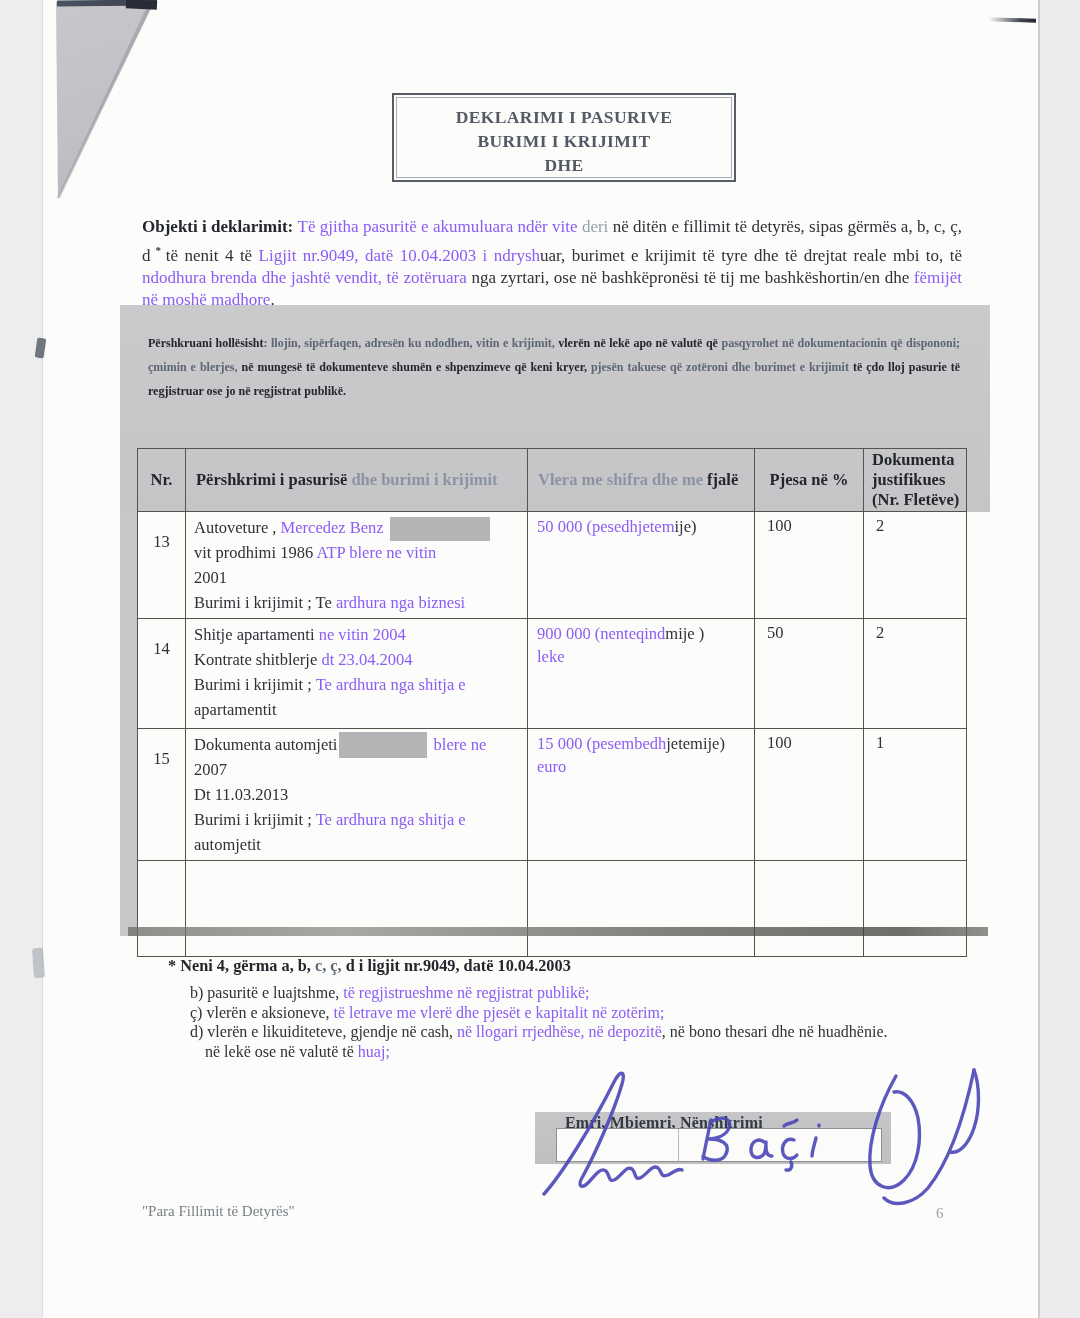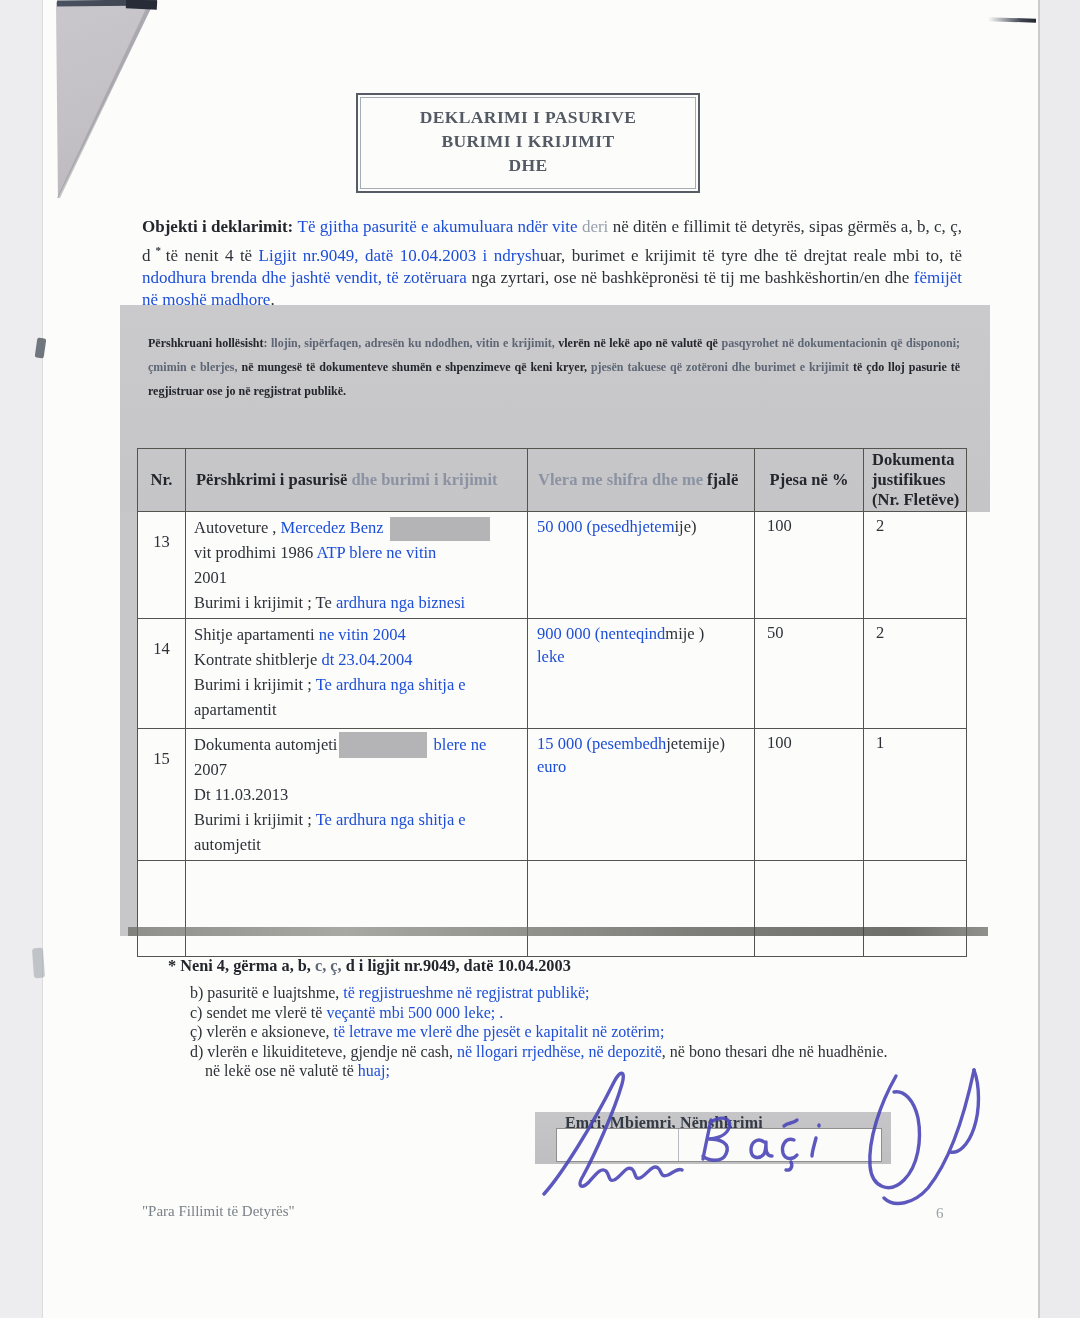--- a/index.html
+++ b/index.html
@@ -11,31 +11,31 @@
   .edge-right{position:absolute;left:1038px;top:0;width:42px;height:1318px;background:#ebebed;border-left:2px solid #cfcbcc;}
   .corner-band{position:absolute;left:57px;top:0;width:100px;height:6px;background:linear-gradient(90deg,#4a5160,#3c424e);transform:rotate(-.5deg);}
   .corner-notch{position:absolute;left:126px;top:0;width:31px;height:9px;background:#272c36;transform:rotate(3deg);}
   .corner-fold{position:absolute;left:56px;top:2px;width:98px;height:196px;background:linear-gradient(160deg,#c9c7cb 0%,#c2c0c4 60%,#b9b7bc 100%);clip-path:polygon(0 0,100% 0,2% 100%);}
   .corner-fold-edge{position:absolute;left:56px;top:2px;width:98px;height:196px;background:#95939a;clip-path:polygon(95% 0,100% 0,4% 100%,1% 100%);opacity:.55;}
   .tr-hook{position:absolute;left:988px;top:18px;width:48px;height:4px;background:linear-gradient(90deg,rgba(70,76,88,0),#3f4450 70%,#23272f);transform:rotate(1.5deg);}
   .lmark1{position:absolute;left:36px;top:338px;width:9px;height:20px;background:#596068;border-radius:2px;opacity:.85;transform:rotate(8deg);}
   .lmark2{position:absolute;left:33px;top:948px;width:11px;height:30px;background:#9aa0a8;border-radius:3px;opacity:.55;transform:rotate(-4deg);}
 
   
-  .title-box{position:absolute;left:356px;top:93px;width:344px;height:100px;border:2px solid #565c66;background:#fcfcfb;box-sizing:border-box;}
+  .title-box{position:absolute;left:392px;top:93px;width:344px;height:89px;border:2px solid #565c66;background:#fcfcfb;box-sizing:border-box;}
   .title-inner{position:absolute;inset:2px;border:1px solid #a7acb4;padding-top:7px;text-align:center;}
   .title-line{font-weight:bold;font-size:17.5px;line-height:24px;color:#545a64;letter-spacing:.4px;}
 
   
   .objekti{position:absolute;left:142px;top:199px;width:820px;font-size:17px;line-height:22.5px;text-align:justify;}
   .seg-b{font-weight:bold;color:#23262c;}
   .seg-bm{font-weight:bold;color:#5d6675;}
   .seg-bf{font-weight:bold;color:#8b93a2;}
   .seg-d{color:#2e3138;}
-  .seg-m{color:#1d4ed8;}
+  .seg-m{color:#8b5cf6;}
   .seg-f{color:#98a0ad;}
   .seg-sup{vertical-align:super;font-size:11px;color:#2e3138;font-weight:bold;}
 
   
   .grayblock{position:absolute;left:120px;top:305px;width:870px;height:207px;background:linear-gradient(180deg,#cac9cb,#c5c4c7);}
   .graystrip{position:absolute;left:120px;top:512px;width:19px;height:424px;background:#c7c6c9;}
   .instructions{position:absolute;left:148px;top:331px;width:812px;font-size:12px;line-height:24px;text-align:justify;}
 
   
   .table-wrap{position:absolute;left:137px;top:448px;}
@@ -188,21 +188,20 @@
           </tr>
         </tbody>
       </table>
     </div>
   <div class="smudge"></div>
 
   <div class="footnote">
     <div class="fn-head"><span class="seg-b">* Neni 4, gërma a, b, </span><span class="seg-bm">c, ç, </span><span class="seg-b">d i ligjit nr.9049, datë 10.04.2003</span></div>
     <div class="fn-items">
         <div class="fn-line"><span class="seg-d">b) pasuritë e luajtshme, </span><span class="seg-m">të regjistrueshme në regjistrat publikë;</span></div>
-        <div class="fn-line"><span class="seg-d">c) sendet me vlerë të </span><span class="seg-m">veçantë mbi 500 000 leke; .</span></div>
         <div class="fn-line"><span class="seg-d">ç) vlerën e aksioneve, </span><span class="seg-m">të letrave me vlerë dhe pjesët e kapitalit në zotërim;</span></div>
         <div class="fn-line"><span class="seg-d">d) vlerën e likuiditeteve, gjendje në cash, </span><span class="seg-m">në llogari rrjedhëse, në depozitë</span><span class="seg-d">, në bono thesari dhe në huadhënie.</span></div>
         <div class="fn-line fn-cont"><span class="seg-d">në lekë ose në valutë të </span><span class="seg-m">huaj;</span></div>
       </div>
   </div>
 
 
   <div class="sig-banner">
     <div class="sig-label">Emri, Mbiemri, Nënshkrimi</div>
     <div class="sig-box">

